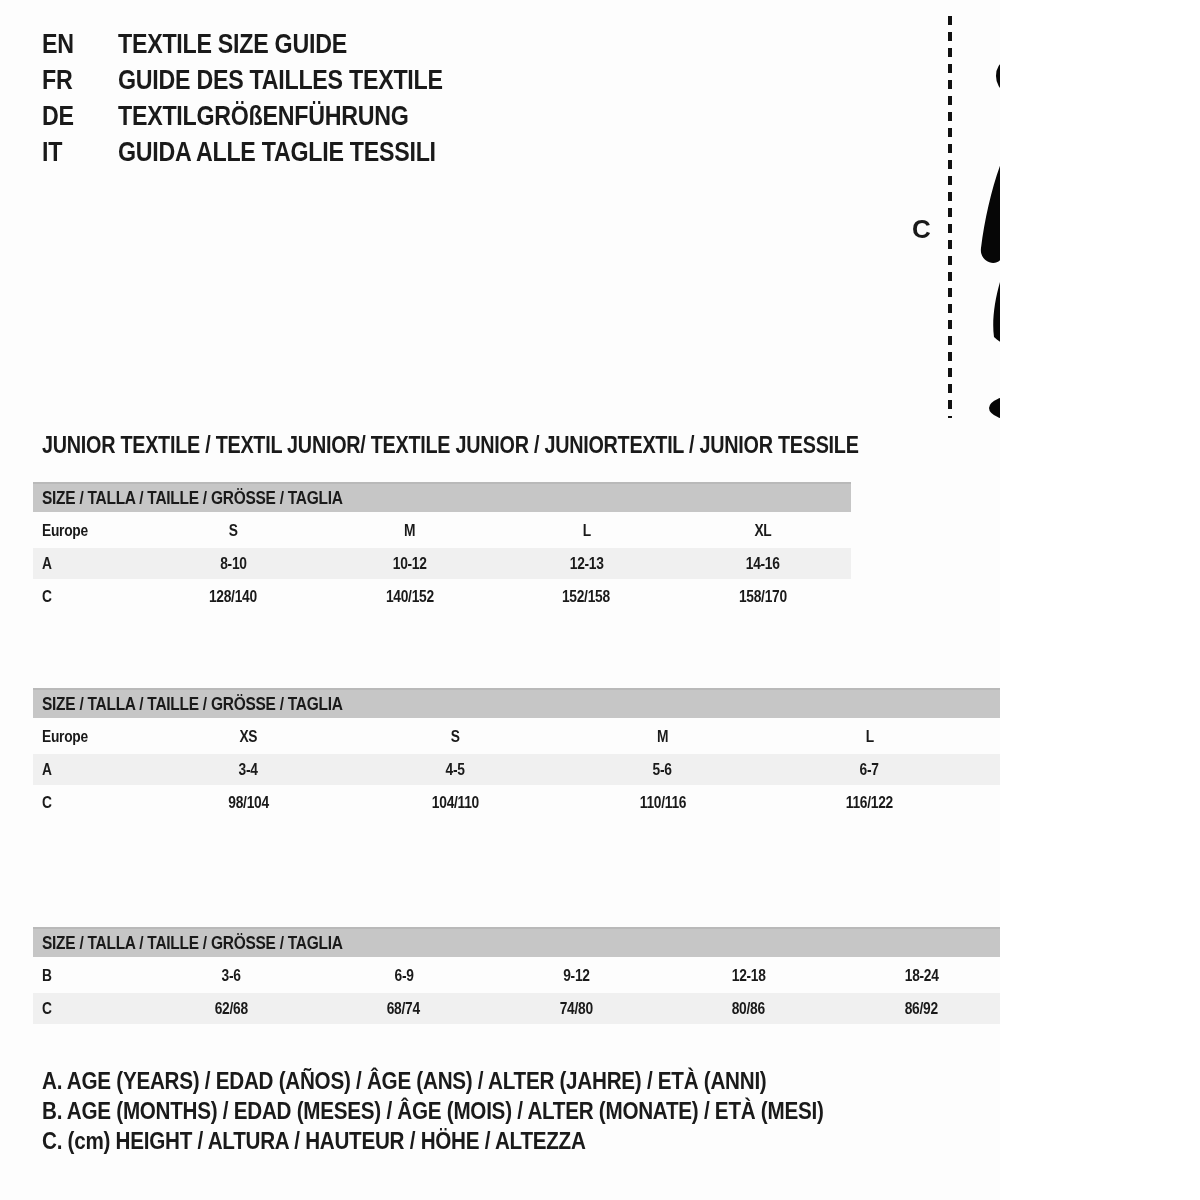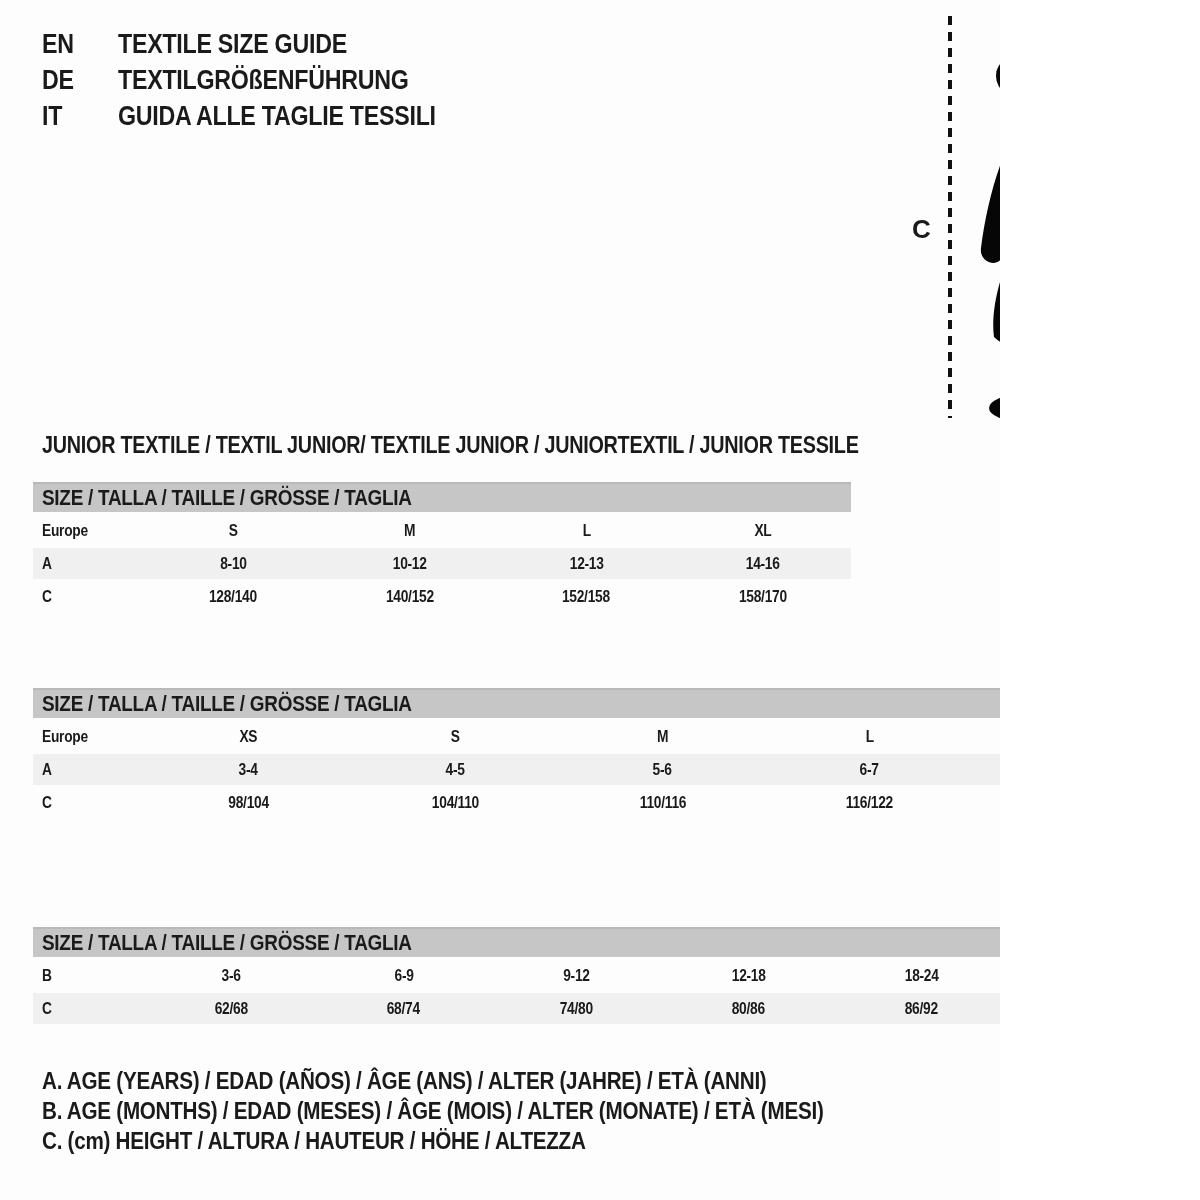--- a/index.html
+++ b/index.html
@@ -22,21 +22,21 @@
   .fig-label { position:absolute; left:912px; top:214px; font-size:26px; }
   .silhouette { position:absolute; left:958px; top:10px; }
 
   
   .sec-heading { position:absolute; left:42px; font-size:23px; line-height:26px; }
   .sub { font-size:0.62em; position:relative; top:0.22em; }
 
   .tbl { position:absolute; left:33px; }
   .tbl-bar { height:30px; background:#c6c6c6; border-top:2px solid #b9b9b9;
              box-sizing:border-box; display:flex; align-items:center;
-             padding-left:9px; margin-bottom:3px; font-size:22px;text-align:center; }
+             padding-left:9px; margin-bottom:3px; font-size:18px;text-align:center; }
   .row { display:grid; height:31px; margin-bottom:2px; align-items:center;
          font-size:16px; text-align:center; }
   .row.alt { background:#f0f0f0; }
   .row .c0 { text-align:left; padding-left:9px; }
   .t1 .row { grid-template-columns:112px repeat(4, 1fr); }
   .t2 .row { grid-template-columns:112px repeat(5, 1fr); }
   .t3 .row { grid-template-columns:112px repeat(6, 1fr); }
 
   
   .notes { position:absolute; left:42px; top:1066px; }
@@ -44,20 +44,24 @@
 </style>
 </head>
 <body>
 
 <div class="canvas">
 
   <div class="lang-block">
     <div class="lang-row">
       <span class="lang-code"><span class="cnd">EN</span></span>
       <span class="cnd">TEXTILE SIZE GUIDE</span>
+    </div>
+    <div class="lang-row">
+      <span class="lang-code"><span class="cnd">FR</span></span>
+      <span class="cnd">GUIDE DES TAILLES TEXTILE</span>
     </div>
     <div class="lang-row">
       <span class="lang-code"><span class="cnd">DE</span></span>
       <span class="cnd">TEXTILGRÖßENFÜHRUNG</span>
     </div>
     <div class="lang-row">
       <span class="lang-code"><span class="cnd">IT</span></span>
       <span class="cnd">GUIDA ALLE TAGLIE TESSILI</span>
     </div>
   </div>

